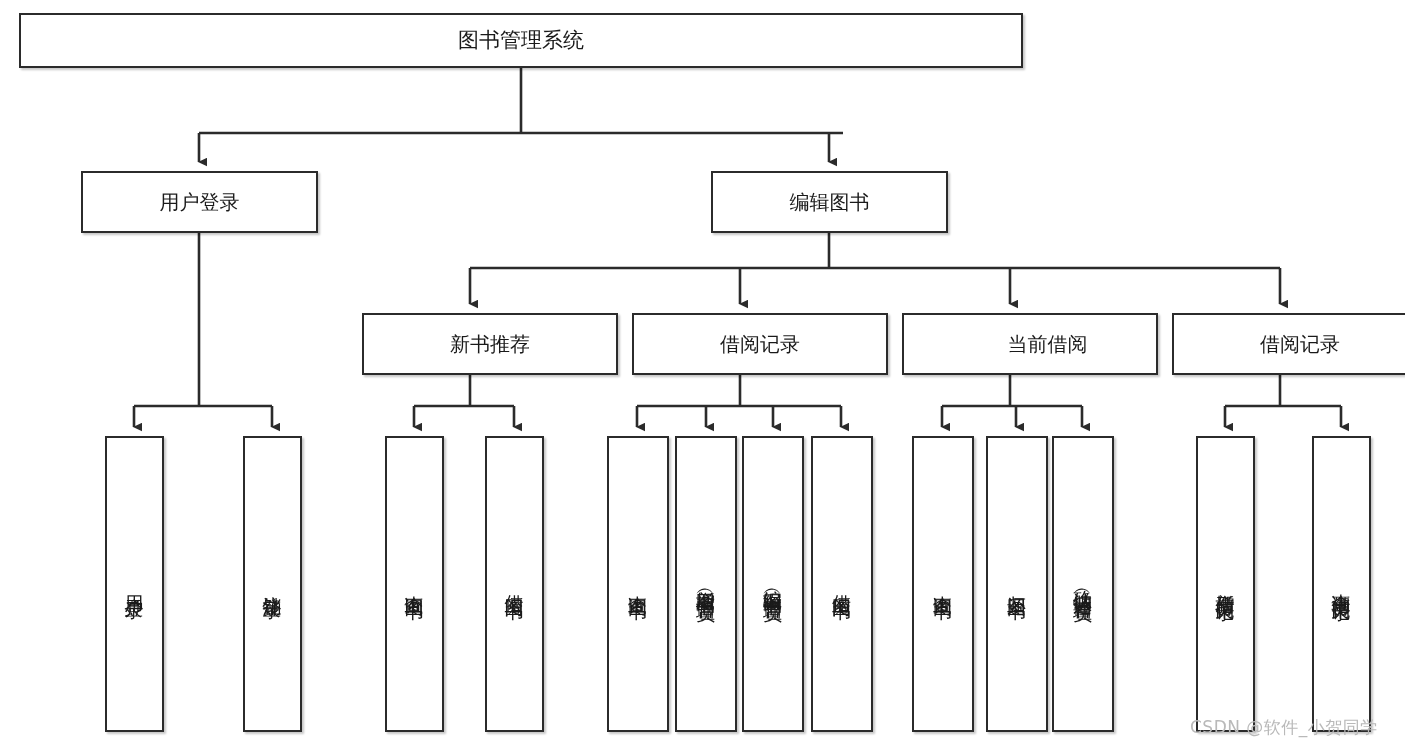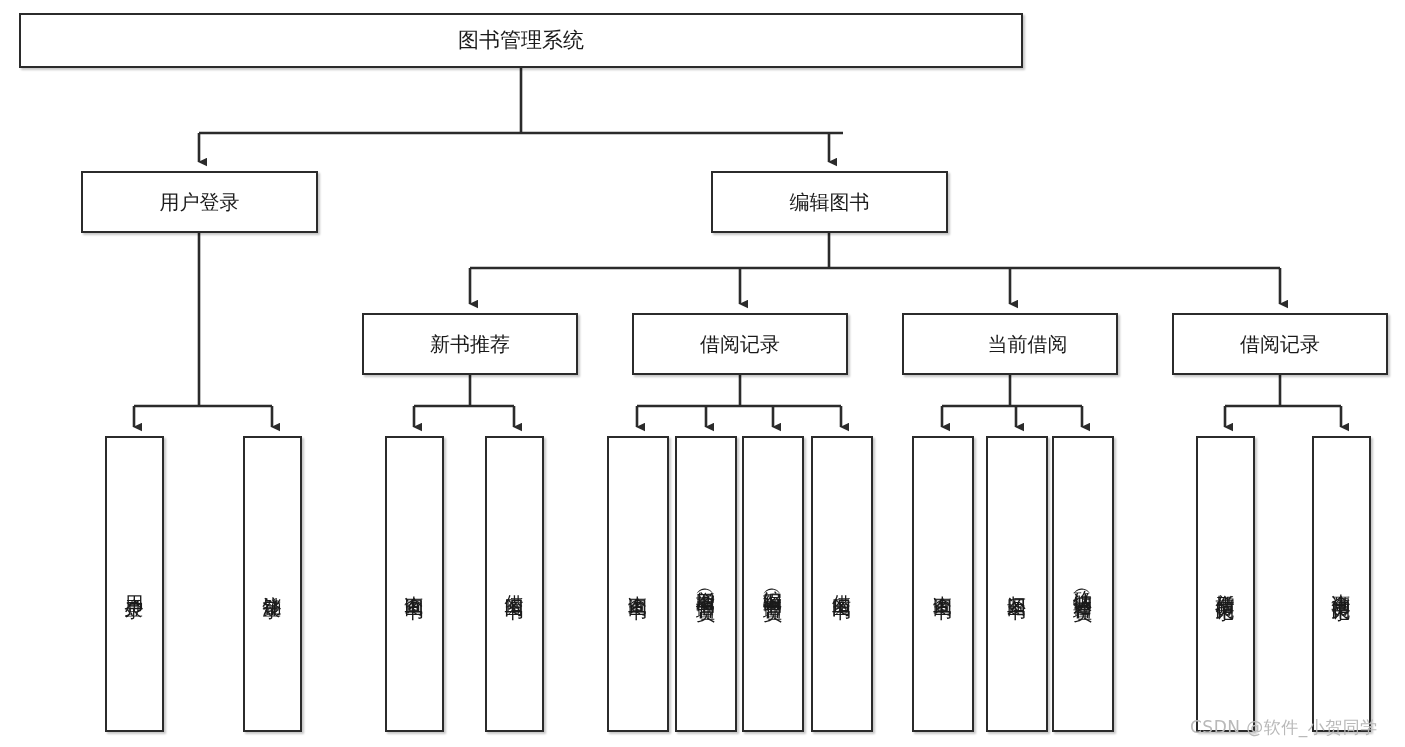--- a/index.html
+++ b/index.html
@@ -59,21 +59,21 @@
     height: 62px;
     width: 237px;
     font-size: 20px;
   }
   .node.n-user-login   { left: 81px; }
   .node.n-book-manage  { left: 711px; }
   
   .node.level-2 {
     top: 313px;
     height: 62px;
-    width: 216px;
+    width: 256px;
     font-size: 20px;
   }
   .node.n-new-book-rec { left: 362px; }
   .node.n-book-borrow  { left: 632px; }
   .node.n-current-loan { left: 902px; padding-left: 35px; }
   .node.n-loan-record  { left: 1172px; }
   
   .node.leaf {
     top: 436px;
     height: 296px;

